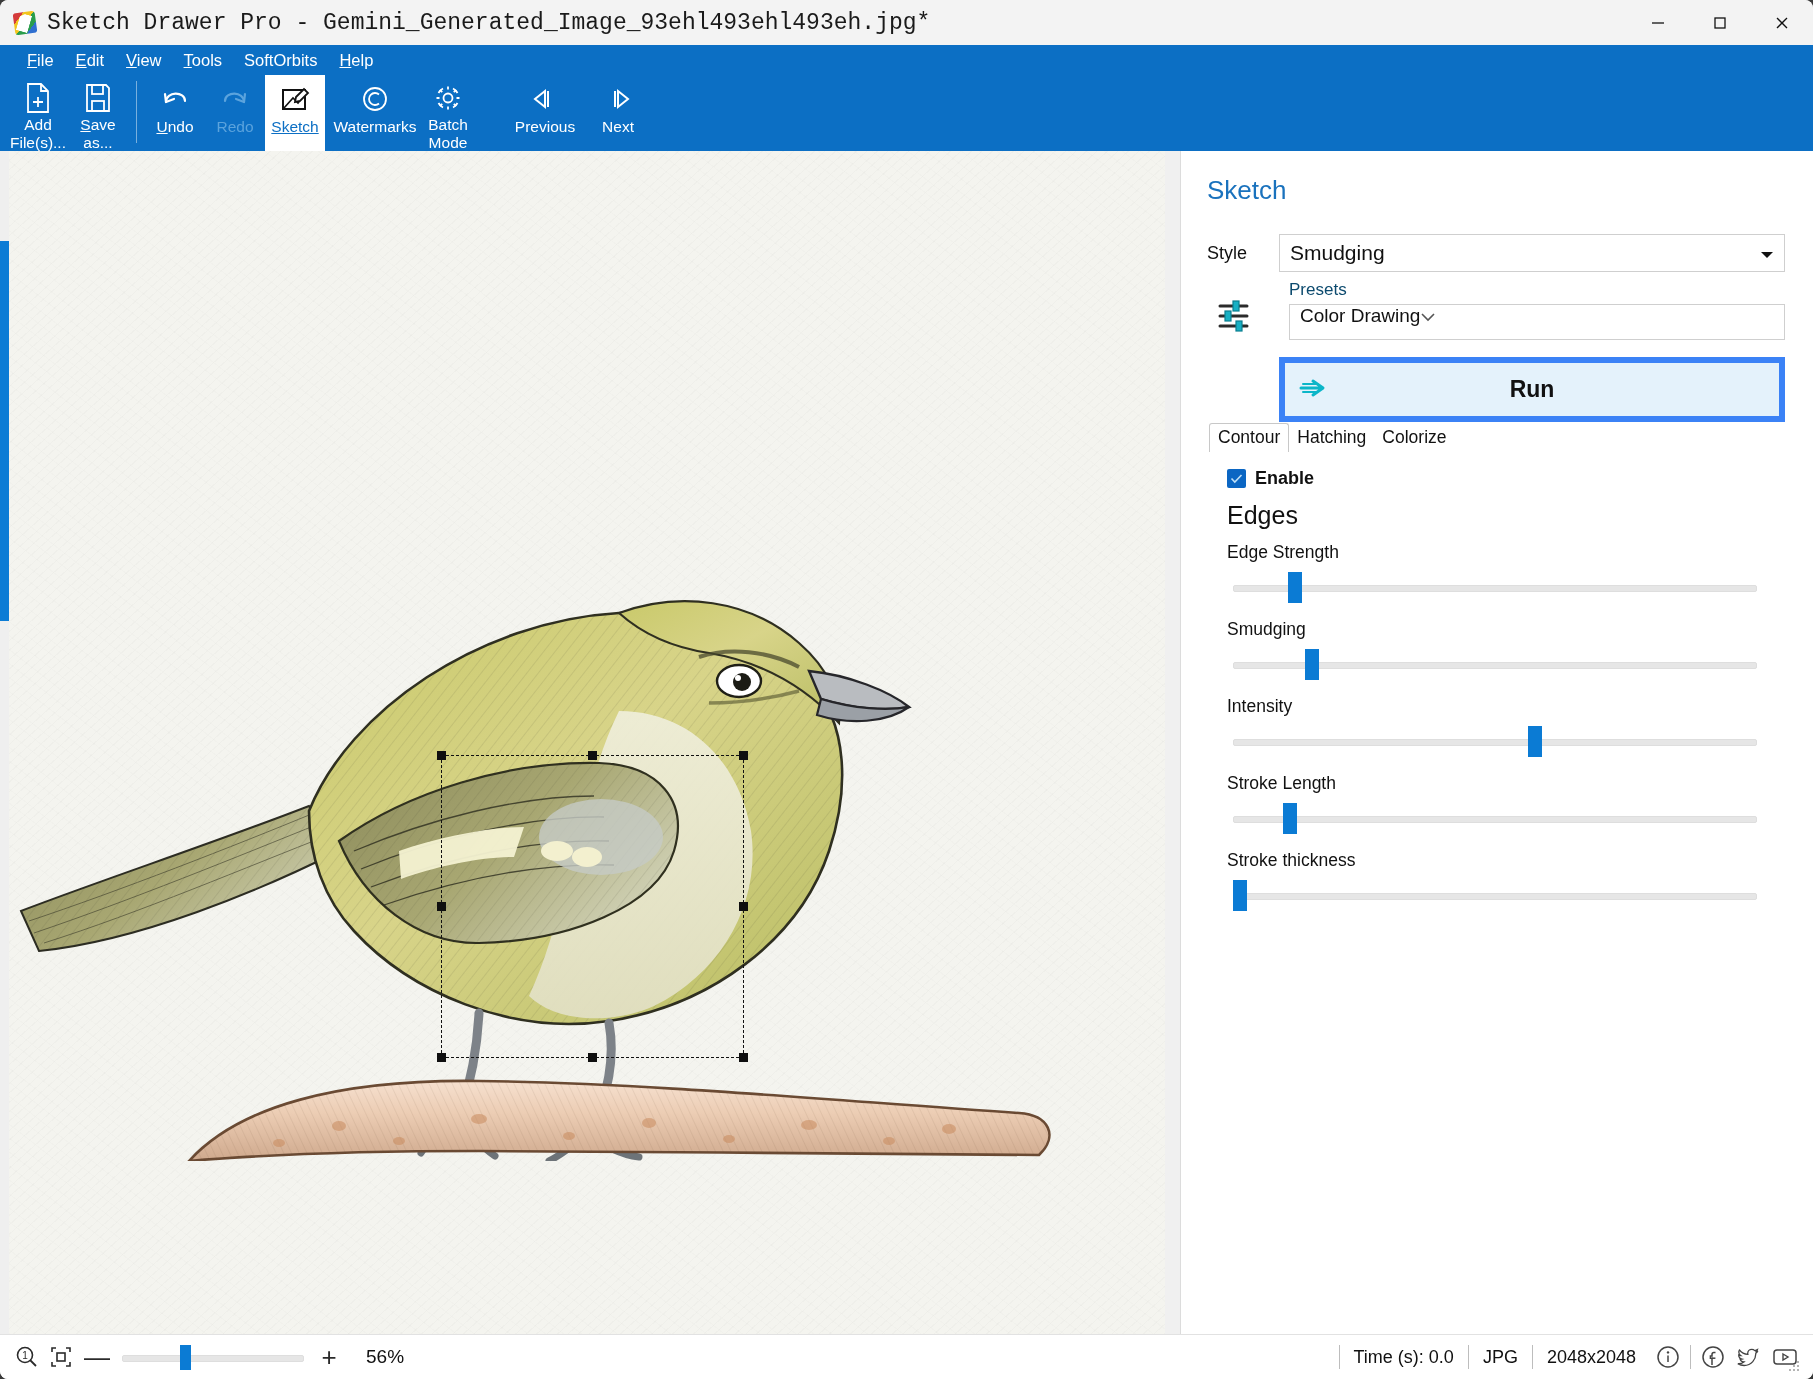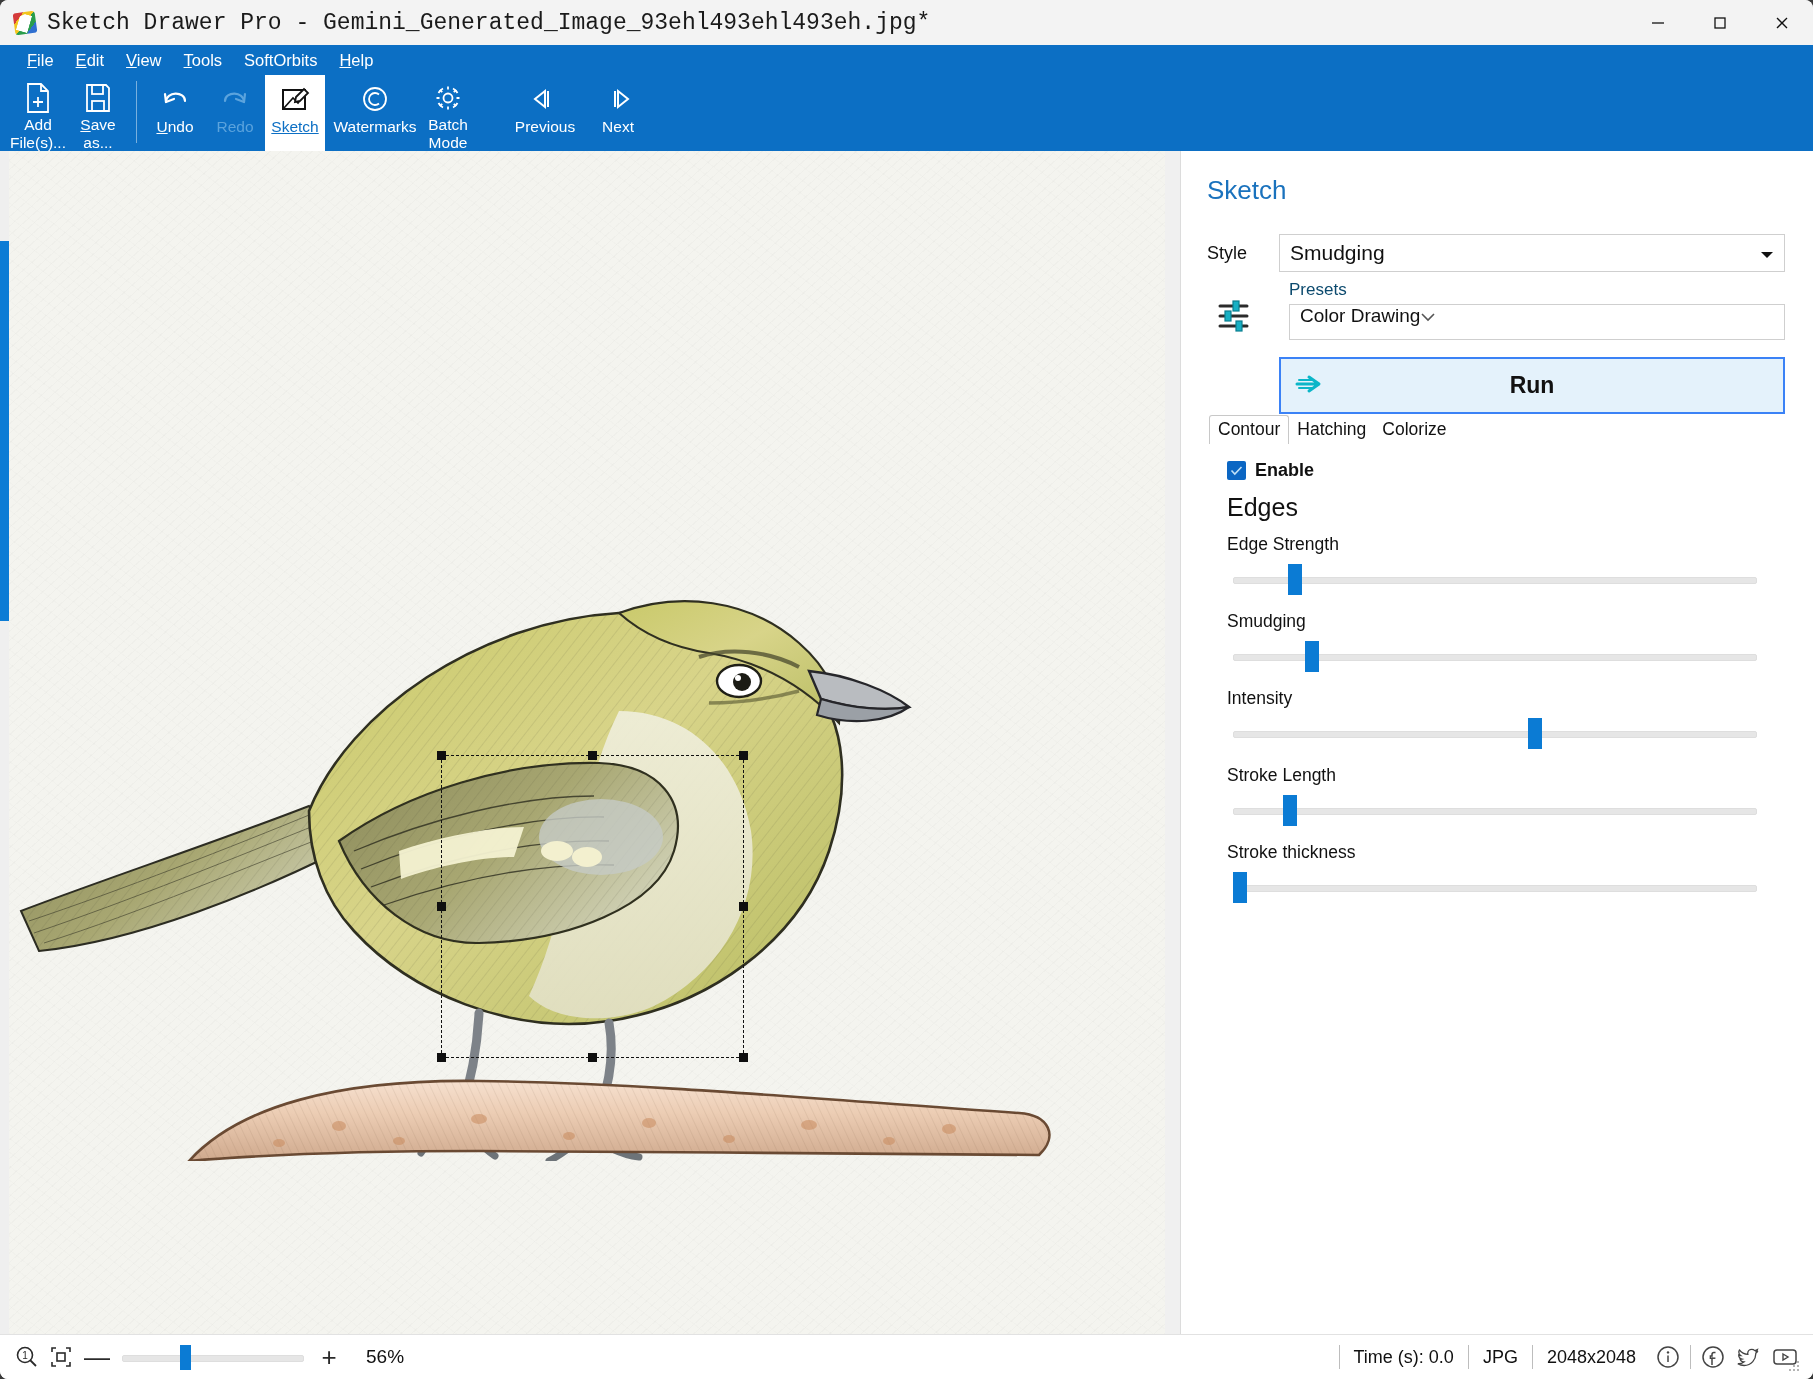--- a/index.html
+++ b/index.html
@@ -187,21 +187,21 @@
   .presets-col { flex: 1; }
   .presets-lbl { font-size: 17px; color: #0c4a6e; margin-bottom: 4px; }
   .combo2 {
     height: 34px; border: 1px solid #cfcfcf; background: #fff;
     display: flex; align-items: flex-start; padding: 0 10px;
     font-size: 19px; color: #111; position: relative; cursor: default;
   }
   .run-btn {
     margin: 17px 0 0 72px;
     height: 53px; background: #e4f2fb;
-    border: 2px solid #3b82f6;
+    border: 6px solid #3b82f6;
     display: flex; align-items: center; justify-content: center;
     position: relative; cursor: default;
   }
   .run-btn .arrow { position: absolute; left: 14px; top: 50%; transform: translateY(-50%); }
   .run-btn .txt { font-size: 23px; font-weight: bold; color: #111; }
   .options-lbl { font-size: 19px; color: #111; margin: 20px 0 10px 0; }
 
   .tabs { display: flex; align-items: flex-end; height: 30px; margin-left: 2px;}
   .tab {
     font-size: 17.5px; color: #111; padding: 3px 8px 4px 8px;

